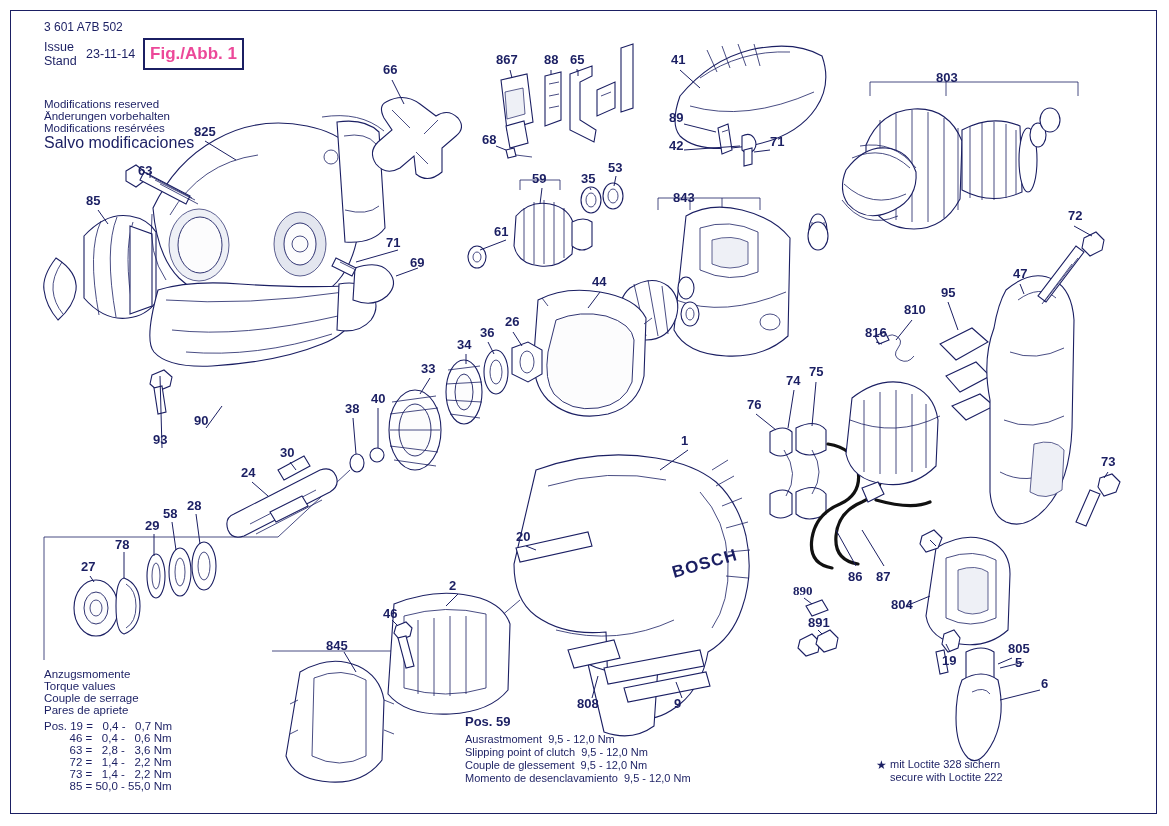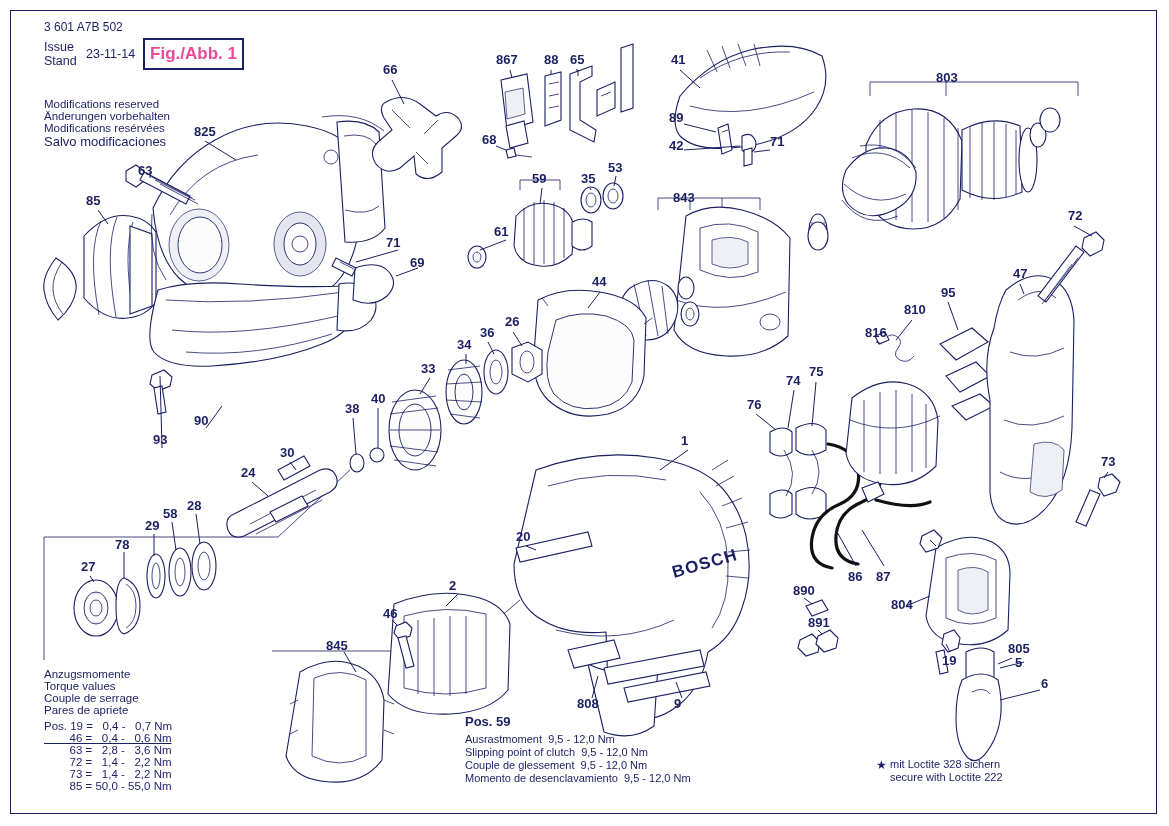--- a/index.html
+++ b/index.html
@@ -28,28 +28,28 @@
 
   <div class="hdrbox" style="left:44px;top:20px;font-size:12px;">3 601 A7B 502</div>
   <div class="hdrbox" style="left:44px;top:40px;">Issue</div>
   <div class="hdrbox" style="left:44px;top:54px;">Stand</div>
   <div class="hdrbox" style="left:86px;top:47px;">23-11-14</div>
   <div class="figbox" style="left:143px;top:38px;width:97px;height:28px;">Fig./Abb. 1</div>
 
   <div class="txt" style="left:44px;top:98px;font-size:11.5px;">Modifications reserved</div>
   <div class="txt" style="left:44px;top:110px;font-size:11.5px;">Änderungen vorbehalten</div>
   <div class="txt" style="left:44px;top:122px;font-size:11.5px;">Modifications resérvées</div>
-  <div class="txt" style="left:44px;top:134px;font-size:13px;">Salvo modificaciones</div>
+  <div class="txt" style="left:44px;top:134px;font-size:16px;">Salvo modificaciones</div>
 
   <div class="txt" style="left:44px;top:668px;font-size:11.5px;">Anzugsmomente</div>
   <div class="txt" style="left:44px;top:680px;font-size:11.5px;">Torque values</div>
   <div class="txt" style="left:44px;top:692px;font-size:11.5px;">Couple de serrage</div>
   <div class="txt" style="left:44px;top:704px;font-size:11.5px;">Pares de apriete</div>
   <div class="txt" style="left:44px;top:720px;font-size:11.5px;">Pos. 19 =   0,4 -   0,7 Nm</div>
-  <div class="txt" style="left:44px;top:732px;font-size:11.5px;text-decoration:underline;">        46 =   0,4 -   0,6 Nm</div>
+  <div class="txt" style="left:44px;top:732px;font-size:11.5px;">        46 =   0,4 -   0,6 Nm</div>
   <div class="txt" style="left:44px;top:744px;font-size:11.5px;">        63 =   2,8 -   3,6 Nm</div>
   <div class="txt" style="left:44px;top:756px;font-size:11.5px;">        72 =   1,4 -   2,2 Nm</div>
   <div class="txt" style="left:44px;top:768px;font-size:11.5px;">        73 =   1,4 -   2,2 Nm</div>
   <div class="txt" style="left:44px;top:780px;font-size:11.5px;">        85 = 50,0 - 55,0 Nm</div>
 
   <div class="txt" style="left:465px;top:714px;font-size:13px;font-weight:bold;">Pos. 59</div>
   <div class="txt" style="left:465px;top:733px;font-size:11px;">Ausrastmoment  9,5 - 12,0 Nm</div>
   <div class="txt" style="left:465px;top:746px;font-size:11px;">Slipping point of clutch  9,5 - 12,0 Nm</div>
   <div class="txt" style="left:465px;top:759px;font-size:11px;">Couple de glessement  9,5 - 12,0 Nm</div>
   <div class="txt" style="left:465px;top:772px;font-size:11px;">Momento de desenclavamiento  9,5 - 12,0 Nm</div>
@@ -469,21 +469,21 @@
   <div class="num" style="left:1101px;top:454px;">73</div>
   <div class="num" style="left:187px;top:498px;">28</div>
   <div class="num" style="left:163px;top:506px;">58</div>
   <div class="num" style="left:145px;top:518px;">29</div>
   <div class="num" style="left:516px;top:529px;">20</div>
   <div class="num" style="left:115px;top:537px;">78</div>
   <div class="num" style="left:81px;top:559px;">27</div>
   <div class="num" style="left:449px;top:578px;">2</div>
   <div class="num" style="left:848px;top:569px;">86</div>
   <div class="num" style="left:876px;top:569px;">87</div>
-  <div class="num" style="left:793px;top:583px;">890</div>
+  <div class="num" style="left:793px;top:583px;font-family:Liberation Serif, serif;">890</div>
   <div class="num" style="left:891px;top:597px;">804</div>
   <div class="num" style="left:383px;top:606px;">46</div>
   <div class="num" style="left:808px;top:615px;">891</div>
   <div class="num" style="left:326px;top:638px;">845</div>
   <div class="num" style="left:942px;top:653px;">19</div>
   <div class="num" style="left:1008px;top:641px;">805</div>
   <div class="num" style="left:1015px;top:655px;">5</div>
   <div class="num" style="left:1041px;top:676px;">6</div>
   <div class="num" style="left:577px;top:696px;">808</div>
   <div class="num" style="left:674px;top:696px;">9</div>

